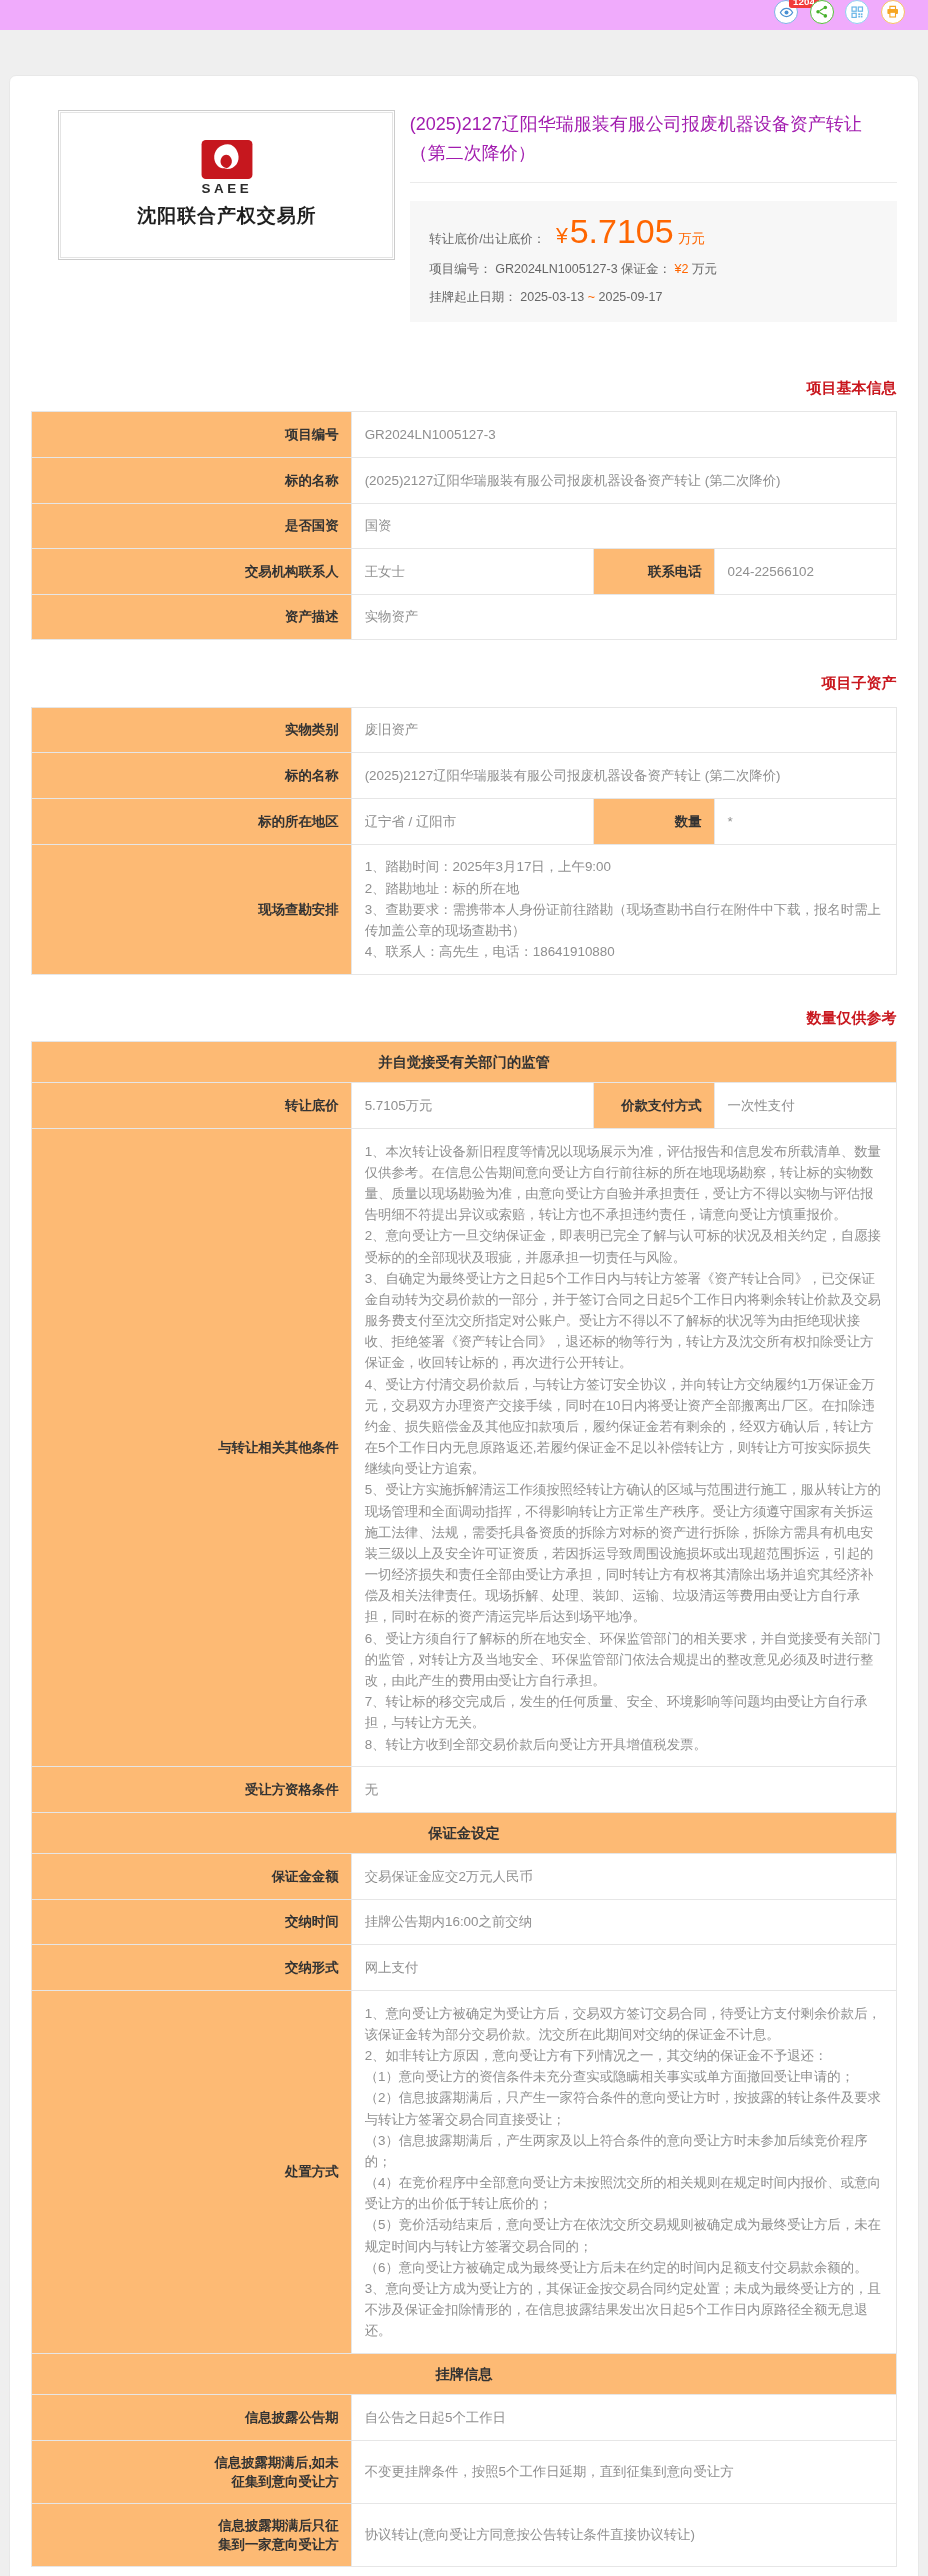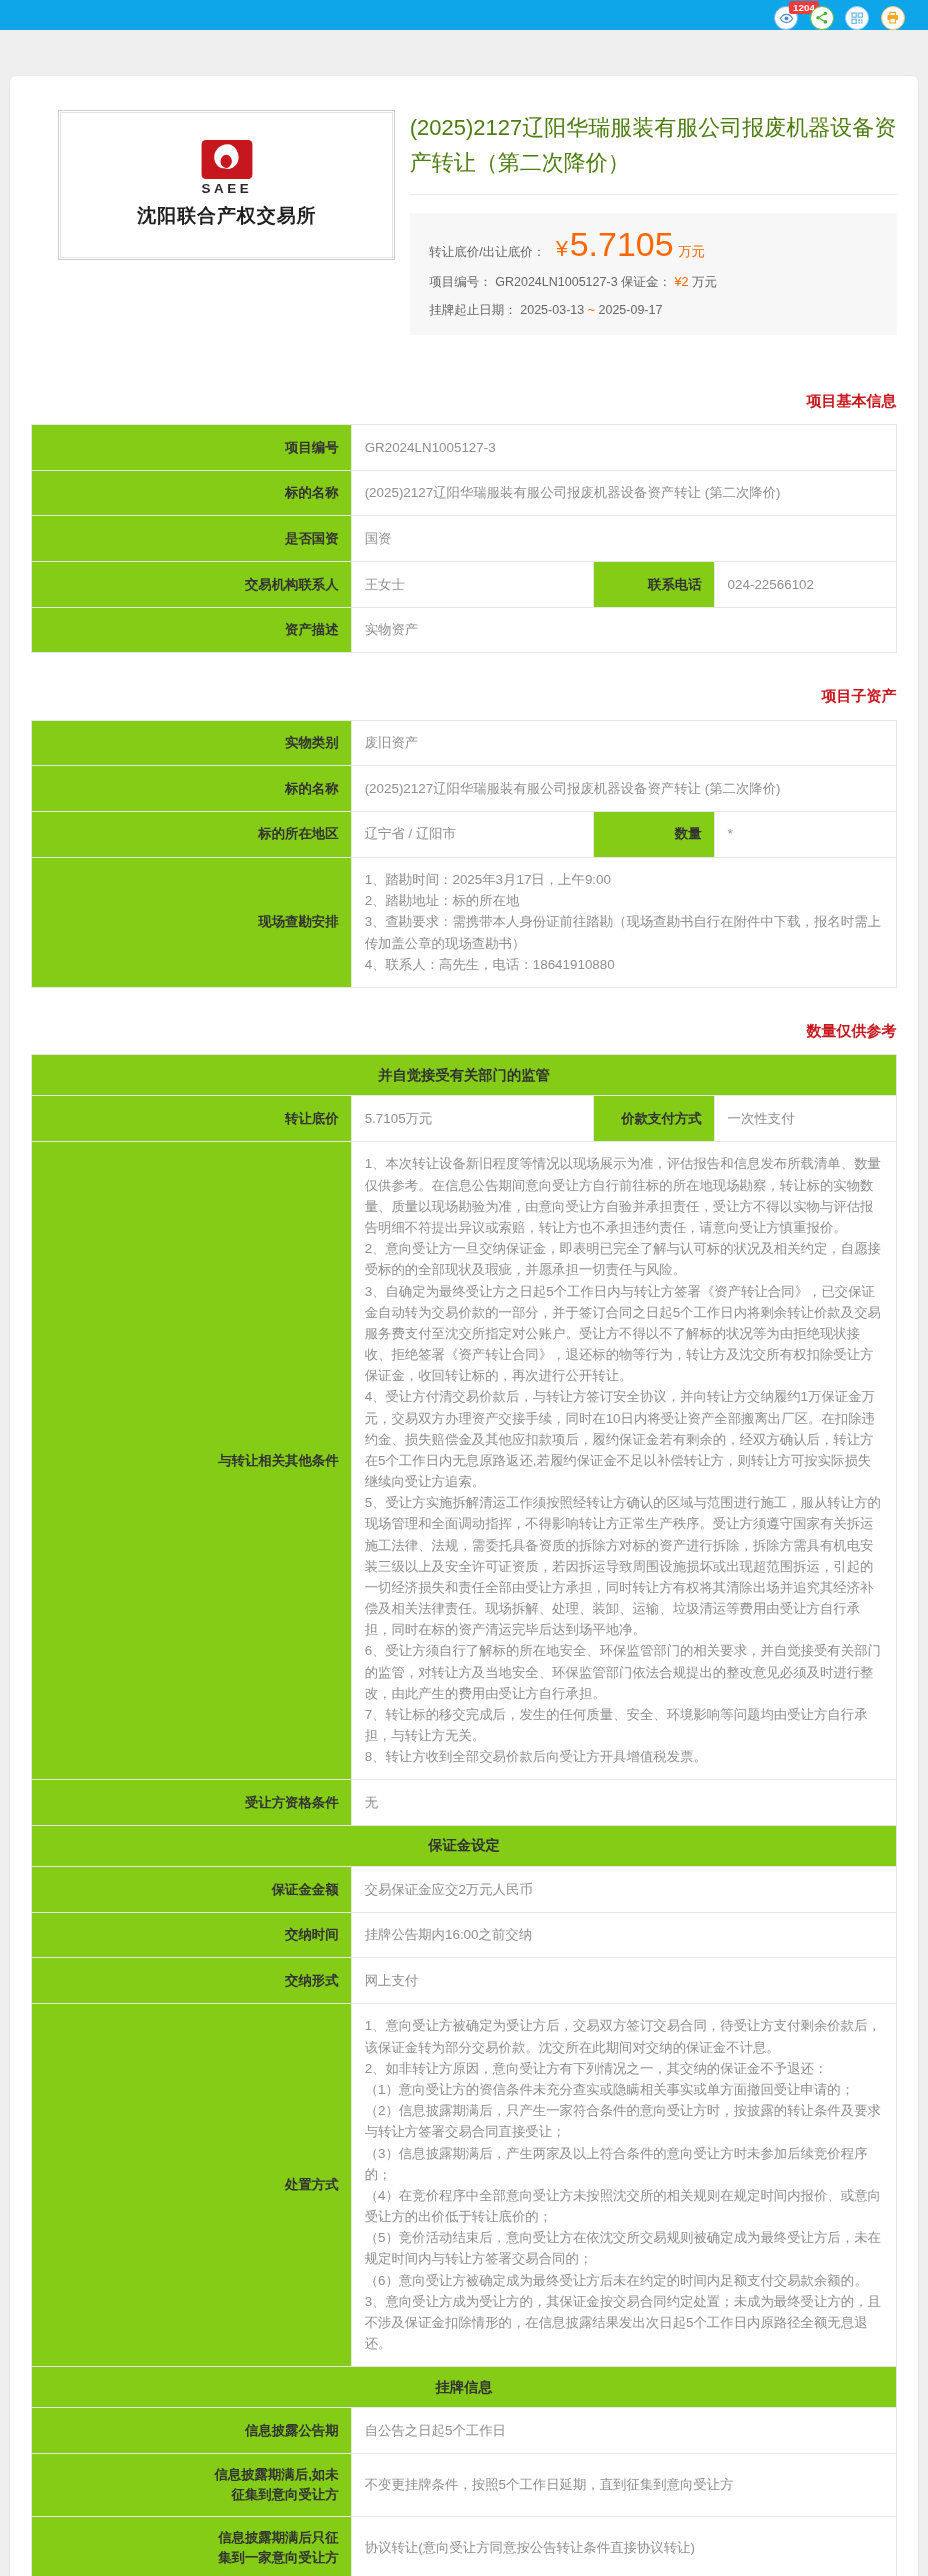--- a/index.html
+++ b/index.html
@@ -2,54 +2,54 @@
 <html style="font-size:14.3px"><head>
 <meta charset="utf-8">
 <style>
   html,body{margin:0;padding:0;}
   body{
     width:928px;min-height:2576px;background:#efefef;
     font-family:"Liberation Sans","DejaVu Sans",sans-serif;
     -webkit-font-smoothing:antialiased;
   }
   
-  .topbar{height:30px;background:#0ea5e9;display:flex;justify-content:flex-end;align-items:flex-end;gap:11.6px;padding-right:23px;box-sizing:border-box;}
+  .topbar{height:30px;background:#f0abfc;display:flex;justify-content:flex-end;align-items:flex-start;gap:11.6px;padding-right:23px;box-sizing:border-box;}
   .icon-btn{width:24px;height:24px;border-radius:50%;border:1.8px solid;background:#fff;display:flex;align-items:center;justify-content:center;position:relative;box-sizing:border-box;cursor:pointer;flex-shrink:0;}
   .icon-btn svg{display:block;}
   .btn-views{border-color:#7fb3e6;}
   .btn-share{border-color:#57c13c;}
   .btn-qr{border-color:#8fd0f2;}
   .btn-print{border-color:#f7c163;}
   .views-badge{position:absolute;top:-6.2px;left:13.4px;background:#f23b3b;color:#fff;font-size:9.8px;font-weight:bold;line-height:1;padding:1.8px 4.5px;border-radius:2.7px;white-space:nowrap;}
   
   .card{width:910px;margin:45px auto 27px;background:#fff;border:0.9px solid #e8e8e8;border-radius:7.1px;padding:32px 21.4px 37px;box-sizing:border-box;}
   
   .header-flex{display:flex;gap:14.3px;margin:1.8px 0 57px 27px;}
   .logo-box{width:337px;height:150px;border:0.9px solid #ccc;padding:1px;box-sizing:border-box;flex-shrink:0;background:#fff;}
   .logo-inner{border:0.9px solid #e4e4e4;height:100%;box-sizing:border-box;display:flex;flex-direction:column;align-items:center;justify-content:center;}
   .logo-mark{width:52px;height:39px;}
   .logo-saee{font-weight:bold;font-size:13.4px;letter-spacing:3.6px;color:#2b2b2b;margin-top:1.8px;}
   .logo-orgname{font-size:19px;font-weight:bold;color:#1f1f1f;margin-top:7.1px;letter-spacing:0.9px;}
   .header-right{flex:1;min-width:0;}
-  .page-title{font-size:22px;color:#4d7c0f;line-height:1.6;margin:0 0 14.3px;font-weight:400;}
+  .page-title{font-size:18px;color:#a21caf;line-height:1.6;margin:0 0 14.3px;font-weight:400;}
   .title-divider{border:none;border-top:0.9px solid #ebebeb;margin:0 0 18px;}
   .price-panel{background:#f7f7f7;padding:12.5px 19.6px 16px;}
   .muted{color:#666;font-size:12.5px;}
   .orange{color:#ff6600;}
   .price-line{display:flex;align-items:baseline;flex-wrap:nowrap;}
   .yen-big{color:#ff6600;font-size:21.4px;margin-left:10.7px;}
   .price-big{color:#ff6600;font-size:34px;line-height:1.1;margin:0 4.5px 0 1.8px;}
   .price-unit{color:#ff6600;font-size:13.4px;}
   .info-line{margin-top:10.7px;font-size:12.5px;color:#666;}
   .info-line .val{color:#666;}
   
   .section-heading{color:#c9171e;font-size:15px;font-weight:bold;margin:34px 0 13.4px;text-align:right;}
   table{width:100%;border-collapse:collapse;table-layout:fixed;}
   th,td{border:0.9px solid #e6e6e6;font-size:13.4px;padding:11.6px 12.5px;vertical-align:middle;word-break:break-all;}
-  th{background:#84cc16;color:#333;font-weight:bold;text-align:right;white-space:pre-line;line-height:1.45;}
+  th{background:#fdba74;color:#333;font-weight:bold;text-align:right;white-space:pre-line;line-height:1.45;}
   td{color:#8f8f8f;text-align:left;line-height:1.6;background:#fff;}
   th.group{text-align:center;font-size:14.3px;padding:9.8px 12.5px;}
   td.pre{white-space:pre-line;line-height:1.58;}
   .w37{width:37%;}.w28{width:28%;}.w14{width:14%;}.w21{width:21%;}
 </style>
 </head>
 <body>
 
 <div class="topbar">
   <div class="icon-btn btn-views">

